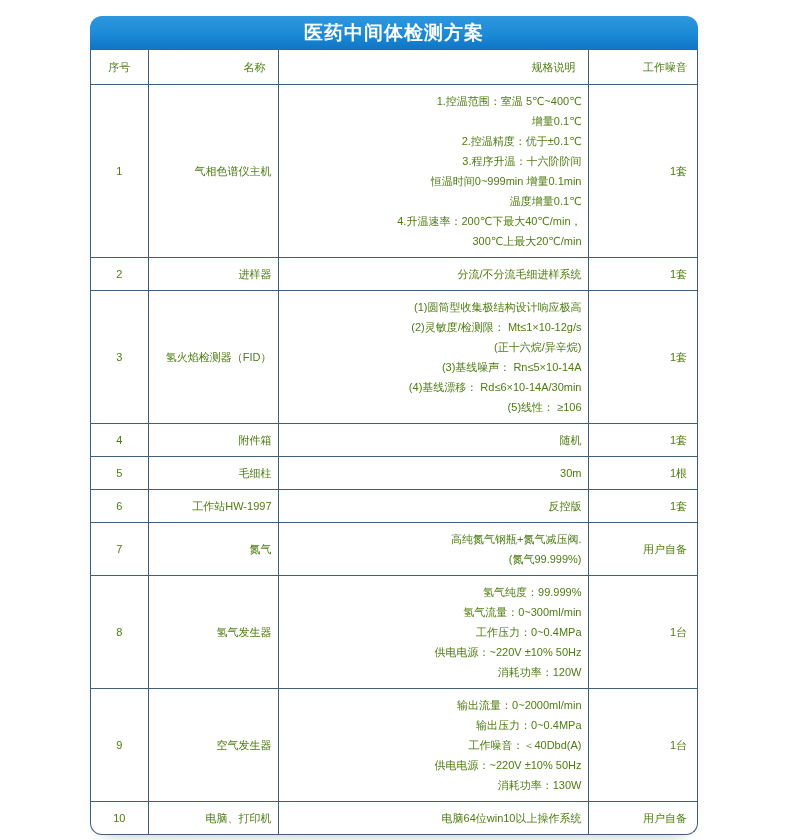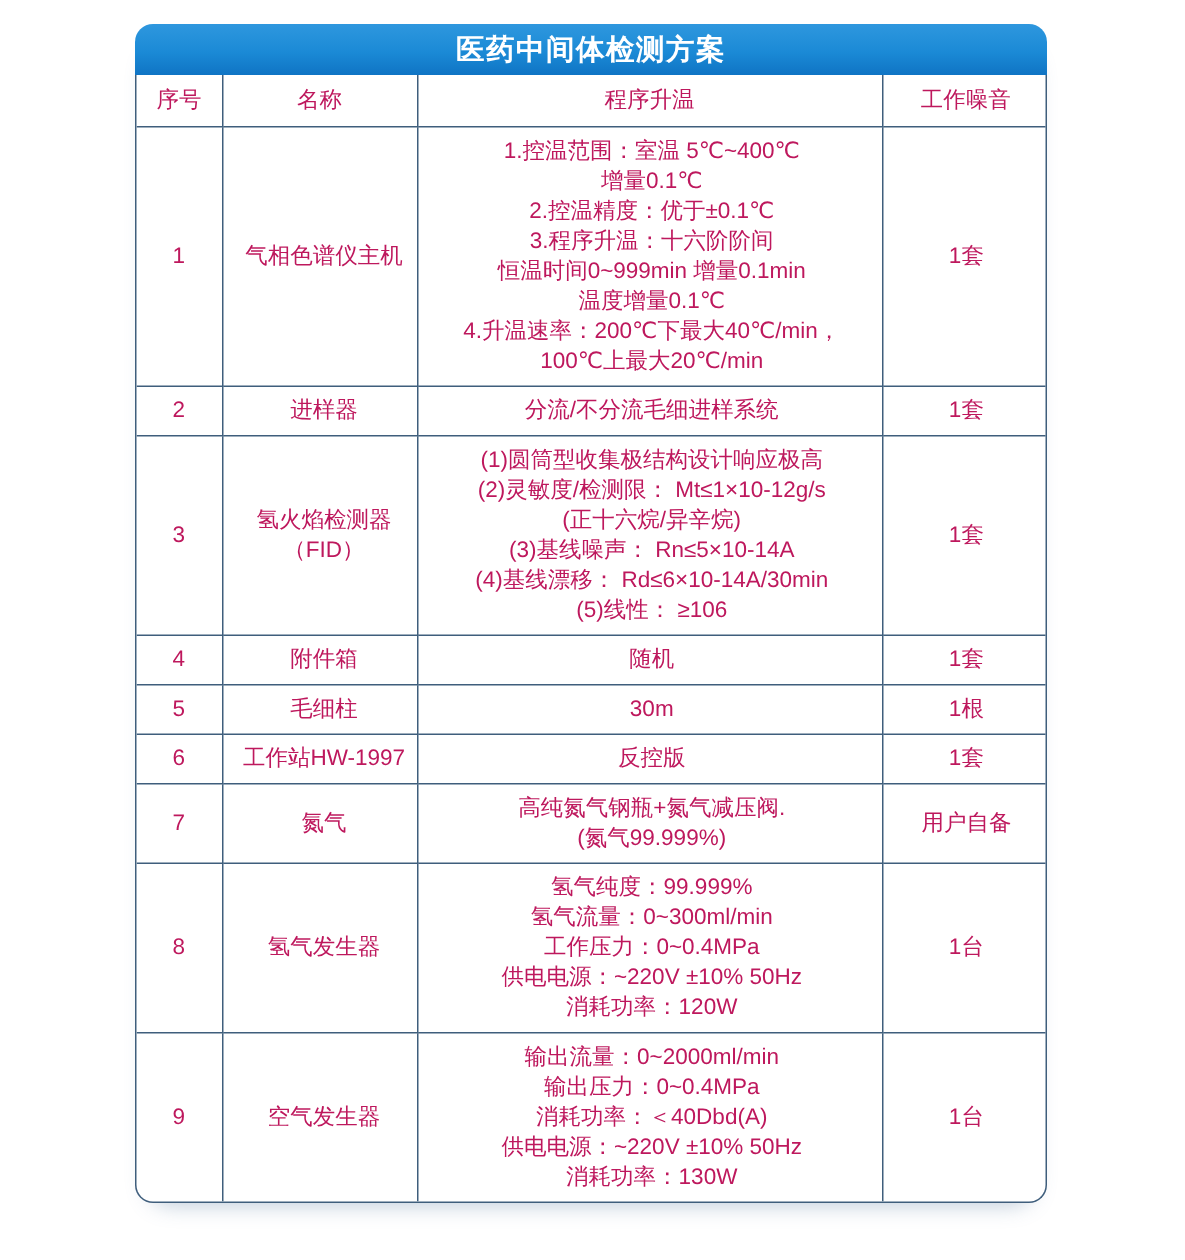--- a/index.html
+++ b/index.html
@@ -42,30 +42,30 @@
     border: 1px solid #3f5e7c;
     border-top: none;
     border-radius: 0 0 12px 12px;
     overflow: hidden;
     background: #ffffff;
   }
   table {
     width: 100%;
     border-collapse: collapse;
     table-layout: fixed;
-    font-size: 15px;
-    color: #be185d;
+    font-size: 11px;
+    color: #4d7c0f;
   }
   th, td {
     border: 1px solid #3f5e7c;
     vertical-align: middle;
     padding: 6px 12px;
     line-height: 20px;
     font-weight: normal;
-    text-align: center;
+    text-align: right;
     word-wrap: break-word;
   }
   
   th:first-child, td:first-child { border-left: none; }
   th:last-child, td:last-child { border-right: none; }
   thead th { border-top: none; height: 34px; }
   tbody tr:last-child td { border-bottom: none; }
   col.c-no  { width: 57px; }
   col.c-name{ width: 130px; }
   col.c-spec{ width: 310px; }
@@ -93,37 +93,37 @@
         <colgroup>
           <col class="c-no">
           <col class="c-name">
           <col class="c-spec">
           <col class="c-qty">
         </colgroup>
         <thead>
           <tr>
             <th class="cell-no">序号</th>
             <th class="cell-name">名称</th>
-            <th class="cell-spec">程序升温</th>
+            <th class="cell-spec">规格说明</th>
             <th class="cell-qty">工作噪音</th>
           </tr>
         </thead>
         <tbody id="table-body">
             <tr>
               <td class="cell-no">1</td>
               <td class="cell-name">气相色谱仪主机</td>
               <td class="cell-spec">
                 <div class="spec-line">1.控温范围：室温 5℃~400℃</div>
                 <div class="spec-line">增量0.1℃</div>
                 <div class="spec-line">2.控温精度：优于±0.1℃</div>
                 <div class="spec-line">3.程序升温：十六阶阶间</div>
                 <div class="spec-line">恒温时间0~999min 增量0.1min</div>
                 <div class="spec-line">温度增量0.1℃</div>
                 <div class="spec-line">4.升温速率：200℃下最大40℃/min，</div>
-                <div class="spec-line">100℃上最大20℃/min</div>
+                <div class="spec-line">300℃上最大20℃/min</div>
               </td>
               <td class="cell-qty">1套</td>
             </tr>
             <tr>
               <td class="cell-no">2</td>
               <td class="cell-name">进样器</td>
               <td class="cell-spec">
                 <div class="spec-line">分流/不分流毛细进样系统</div>
               </td>
               <td class="cell-qty">1套</td>
@@ -185,24 +185,32 @@
                 <div class="spec-line">消耗功率：120W</div>
               </td>
               <td class="cell-qty">1台</td>
             </tr>
             <tr>
               <td class="cell-no">9</td>
               <td class="cell-name">空气发生器</td>
               <td class="cell-spec">
                 <div class="spec-line">输出流量：0~2000ml/min</div>
                 <div class="spec-line">输出压力：0~0.4MPa</div>
-                <div class="spec-line">消耗功率：＜40Dbd(A)</div>
+                <div class="spec-line">工作噪音：＜40Dbd(A)</div>
                 <div class="spec-line">供电电源：~220V ±10% 50Hz</div>
                 <div class="spec-line">消耗功率：130W</div>
               </td>
               <td class="cell-qty">1台</td>
+            </tr>
+            <tr>
+              <td class="cell-no">10</td>
+              <td class="cell-name">电脑、打印机</td>
+              <td class="cell-spec">
+                <div class="spec-line">电脑64位win10以上操作系统</div>
+              </td>
+              <td class="cell-qty">用户自备</td>
             </tr>
           </tbody>
       </table>
     </div>
 
   </div>
 </div>
 
 </body></html>

